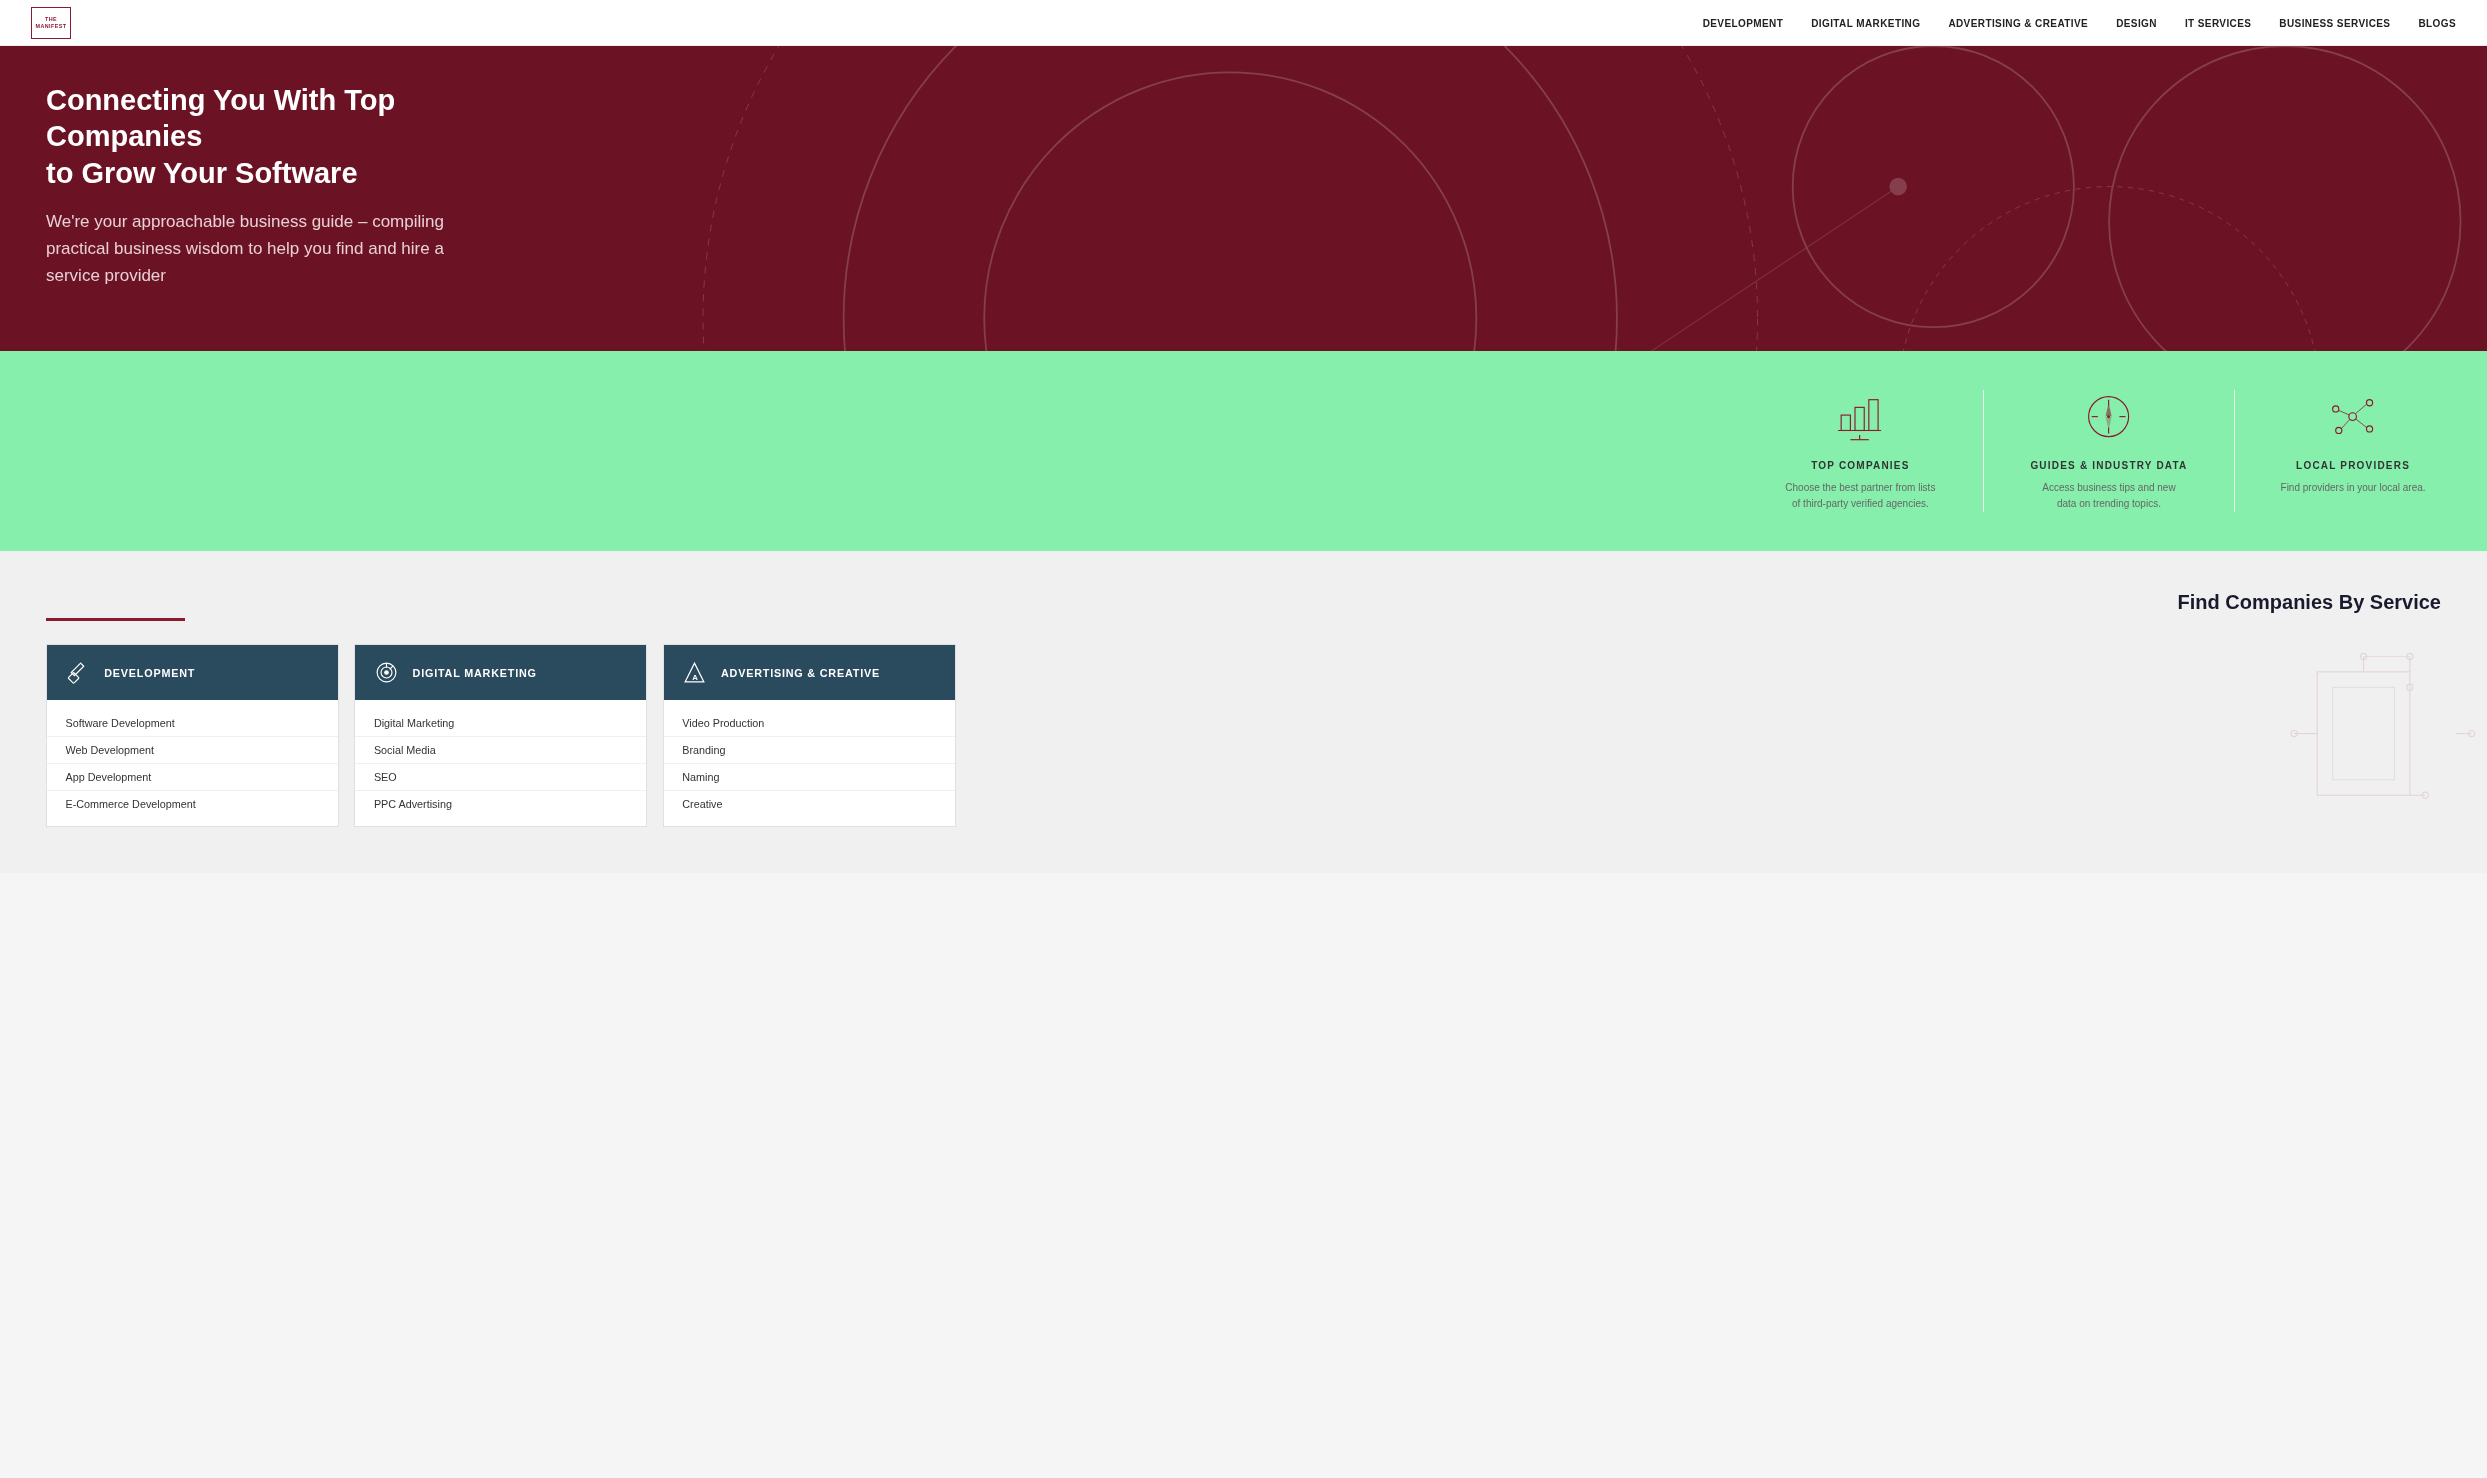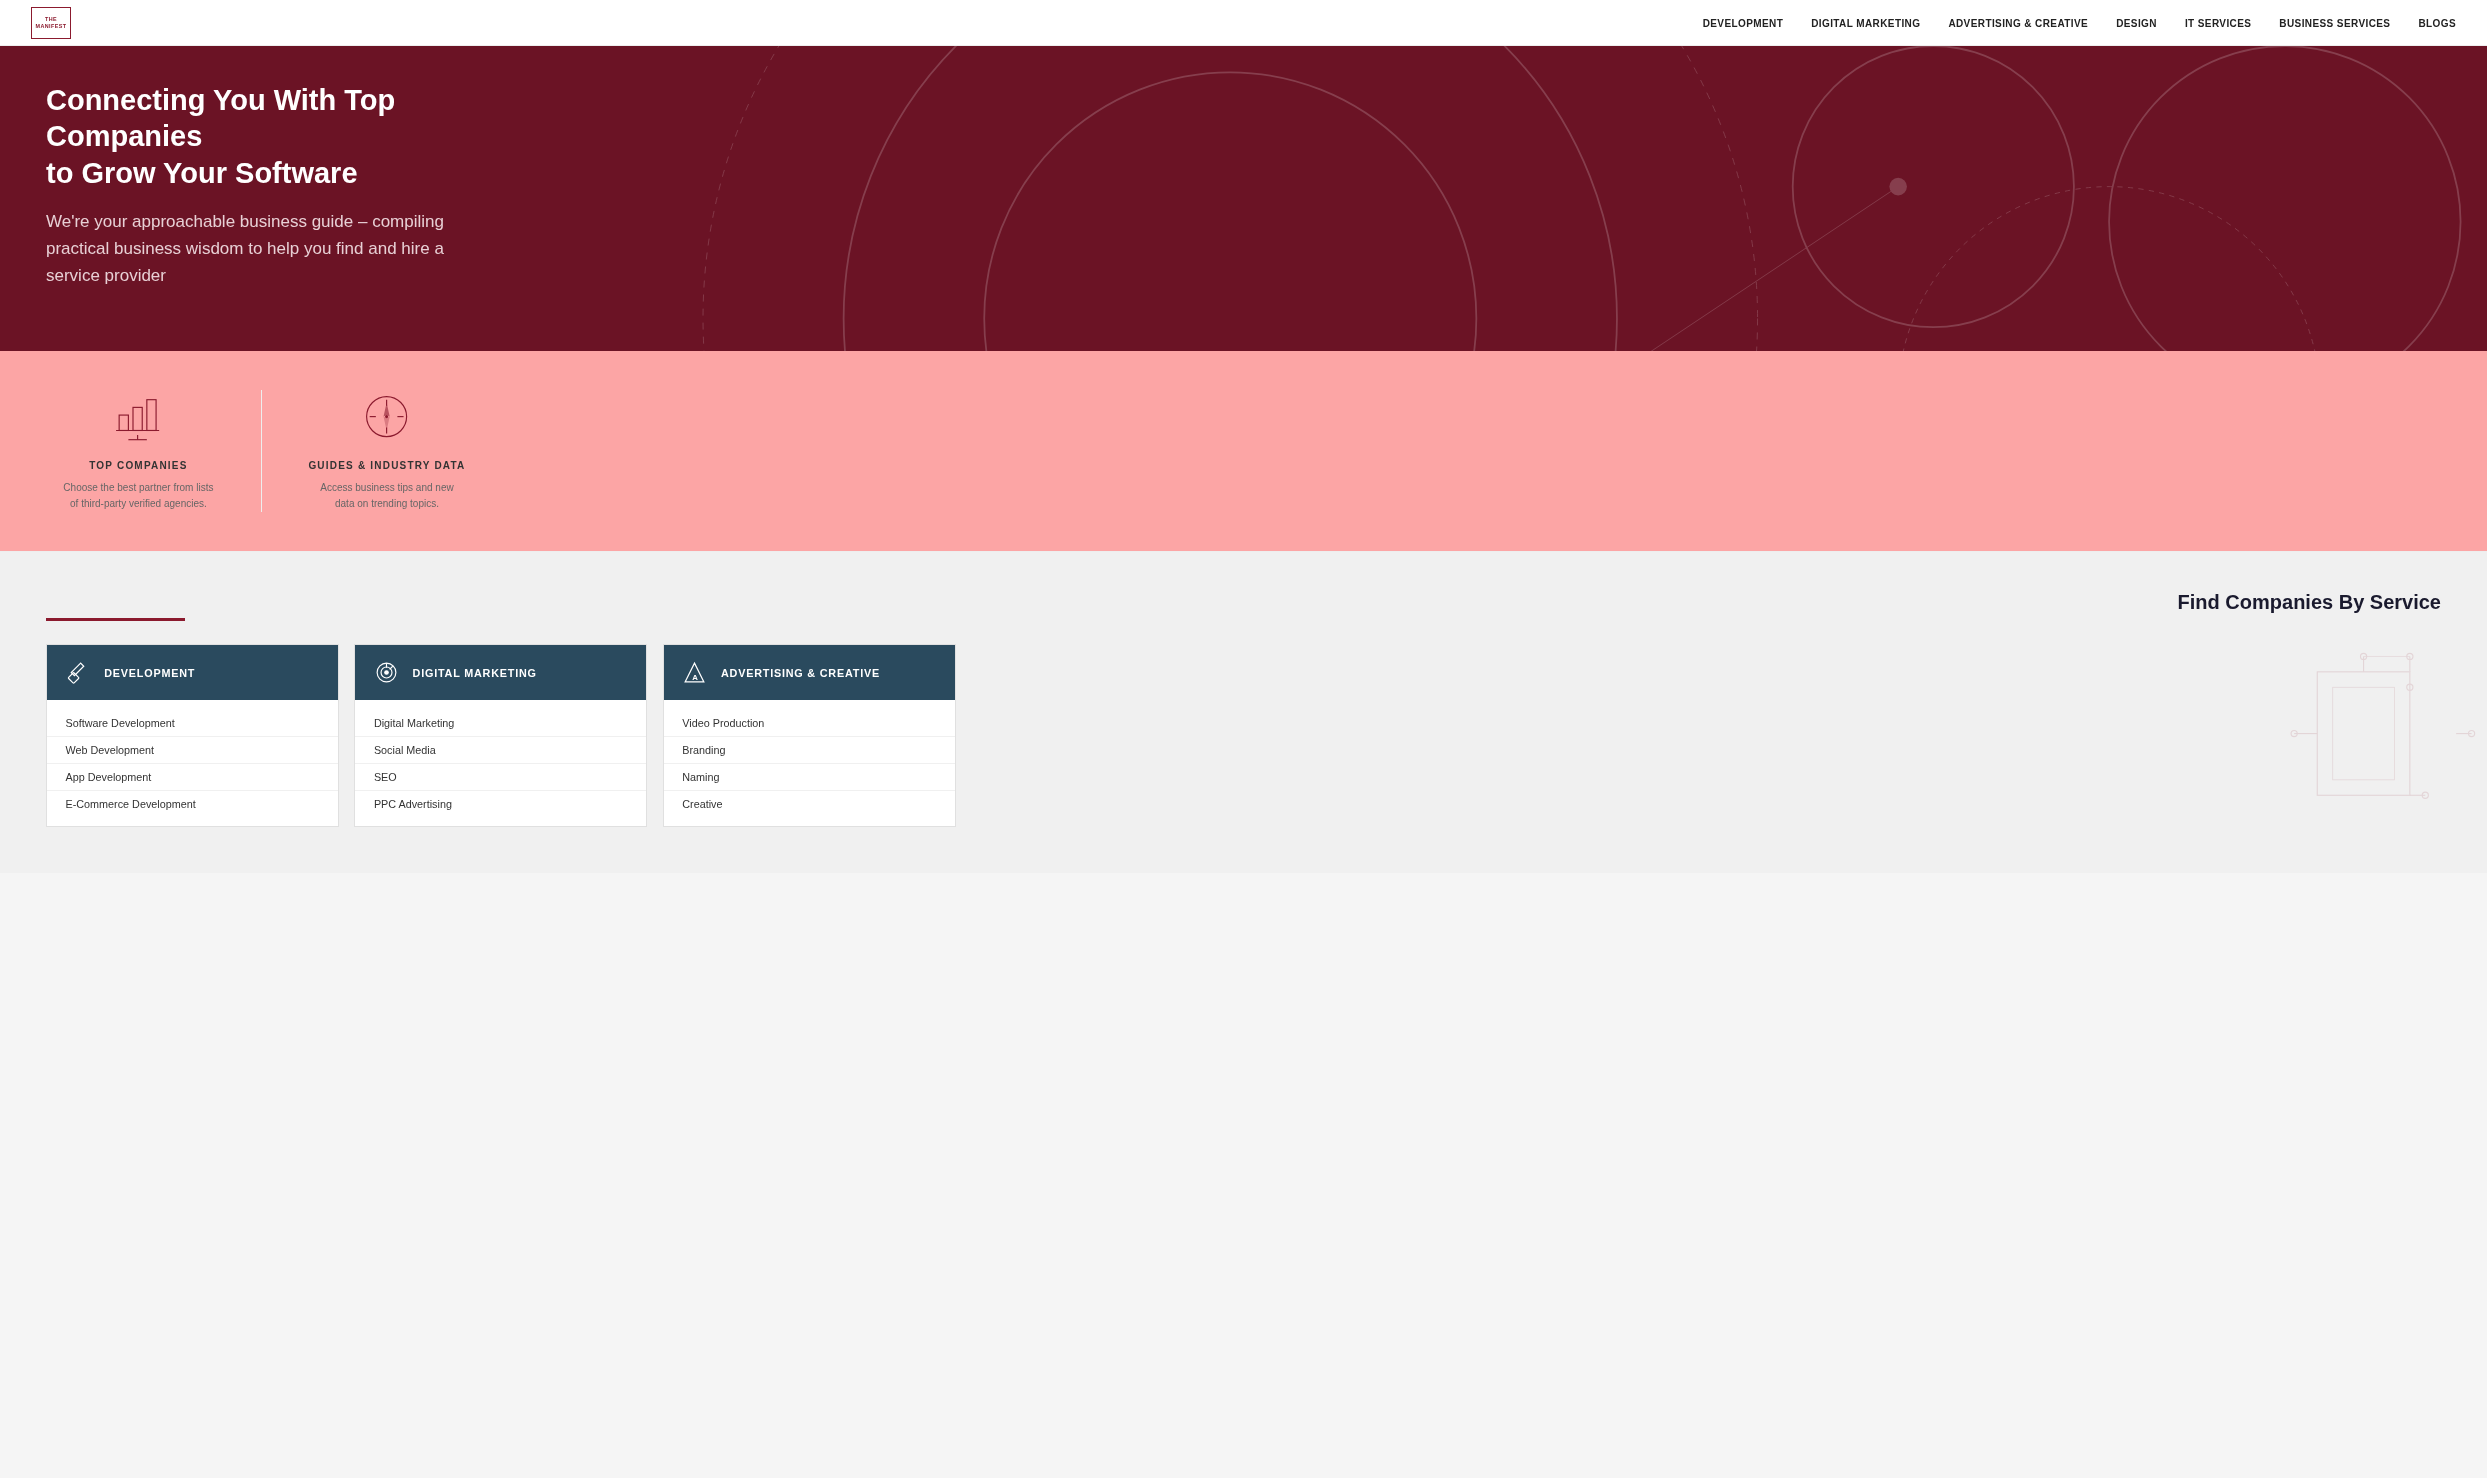--- a/index.html
+++ b/index.html
@@ -77,23 +77,23 @@
     }
     .hero p {
       color: #e8d0d5;
       font-size: 17px;
       line-height: 1.6;
       max-width: 431px;
     }
 
     
     .features {
-      background: #fca5a5;
-      display: flex;
-      justify-content: flex-start;
+      background: #86efac;
+      display: flex;
+      justify-content: flex-end;
       gap: 0;
       padding: 39px 15.4px;
       border-bottom: 0.8px solid #eee;
     }
     .feature-item {
       display: flex;
       flex-direction: column;
       align-items: center;
       text-align: center;
       padding: 0 46px;
@@ -268,20 +268,37 @@
         <line x1="10" y1="32" x2="18" y2="32" stroke="#8b1a2e" stroke-width="1.5"></line>
         <line x1="46" y1="32" x2="54" y2="32" stroke="#8b1a2e" stroke-width="1.5"></line>
         <polygon points="32,14 36,32 32,30 28,32" fill="#8b1a2e" opacity="0.6"></polygon>
         <polygon points="32,50 36,32 32,34 28,32" fill="#8b1a2e" opacity="0.3"></polygon>
       </svg>
     </div>
     <h3>GUIDES &amp; INDUSTRY DATA</h3>
     <p>Access business tips and new data on trending topics.</p>
   </div>
 
+  <div class="feature-item">
+    <div class="feature-icon">
+      <svg width="50" height="50" viewBox="0 0 65 65" fill="none">
+        <circle cx="32" cy="32" r="5" stroke="#8b1a2e" stroke-width="1.5" fill="none"></circle>
+        <circle cx="10" cy="22" r="4" stroke="#8b1a2e" stroke-width="1.5" fill="none"></circle>
+        <circle cx="54" cy="14" r="4" stroke="#8b1a2e" stroke-width="1.5" fill="none"></circle>
+        <circle cx="54" cy="48" r="4" stroke="#8b1a2e" stroke-width="1.5" fill="none"></circle>
+        <circle cx="14" cy="50" r="4" stroke="#8b1a2e" stroke-width="1.5" fill="none"></circle>
+        <line x1="14" y1="24" x2="28" y2="30" stroke="#8b1a2e" stroke-width="1"></line>
+        <line x1="50" y1="16" x2="36" y2="28" stroke="#8b1a2e" stroke-width="1"></line>
+        <line x1="50" y1="46" x2="36" y2="35" stroke="#8b1a2e" stroke-width="1"></line>
+        <line x1="17" y1="48" x2="28" y2="36" stroke="#8b1a2e" stroke-width="1"></line>
+      </svg>
+    </div>
+    <h3>LOCAL PROVIDERS</h3>
+    <p>Find providers in your local area.</p>
+  </div>
 </section>
 
 <section class="find-section">
 
   <svg class="bg-circuit" viewBox="0 0 280 300">
     <rect x="60" y="40" width="120" height="160" fill="none" stroke="#8b1a2e" stroke-width="1.5"></rect>
     <rect x="80" y="60" width="80" height="120" fill="none" stroke="#8b1a2e" stroke-width="1"></rect>
     <line x1="120" y1="40" x2="120" y2="20" stroke="#8b1a2e" stroke-width="1.5"></line>
     <line x1="60" y1="120" x2="30" y2="120" stroke="#8b1a2e" stroke-width="1.5"></line>
     <circle cx="30" cy="120" r="4" fill="none" stroke="#8b1a2e" stroke-width="1.5"></circle>

